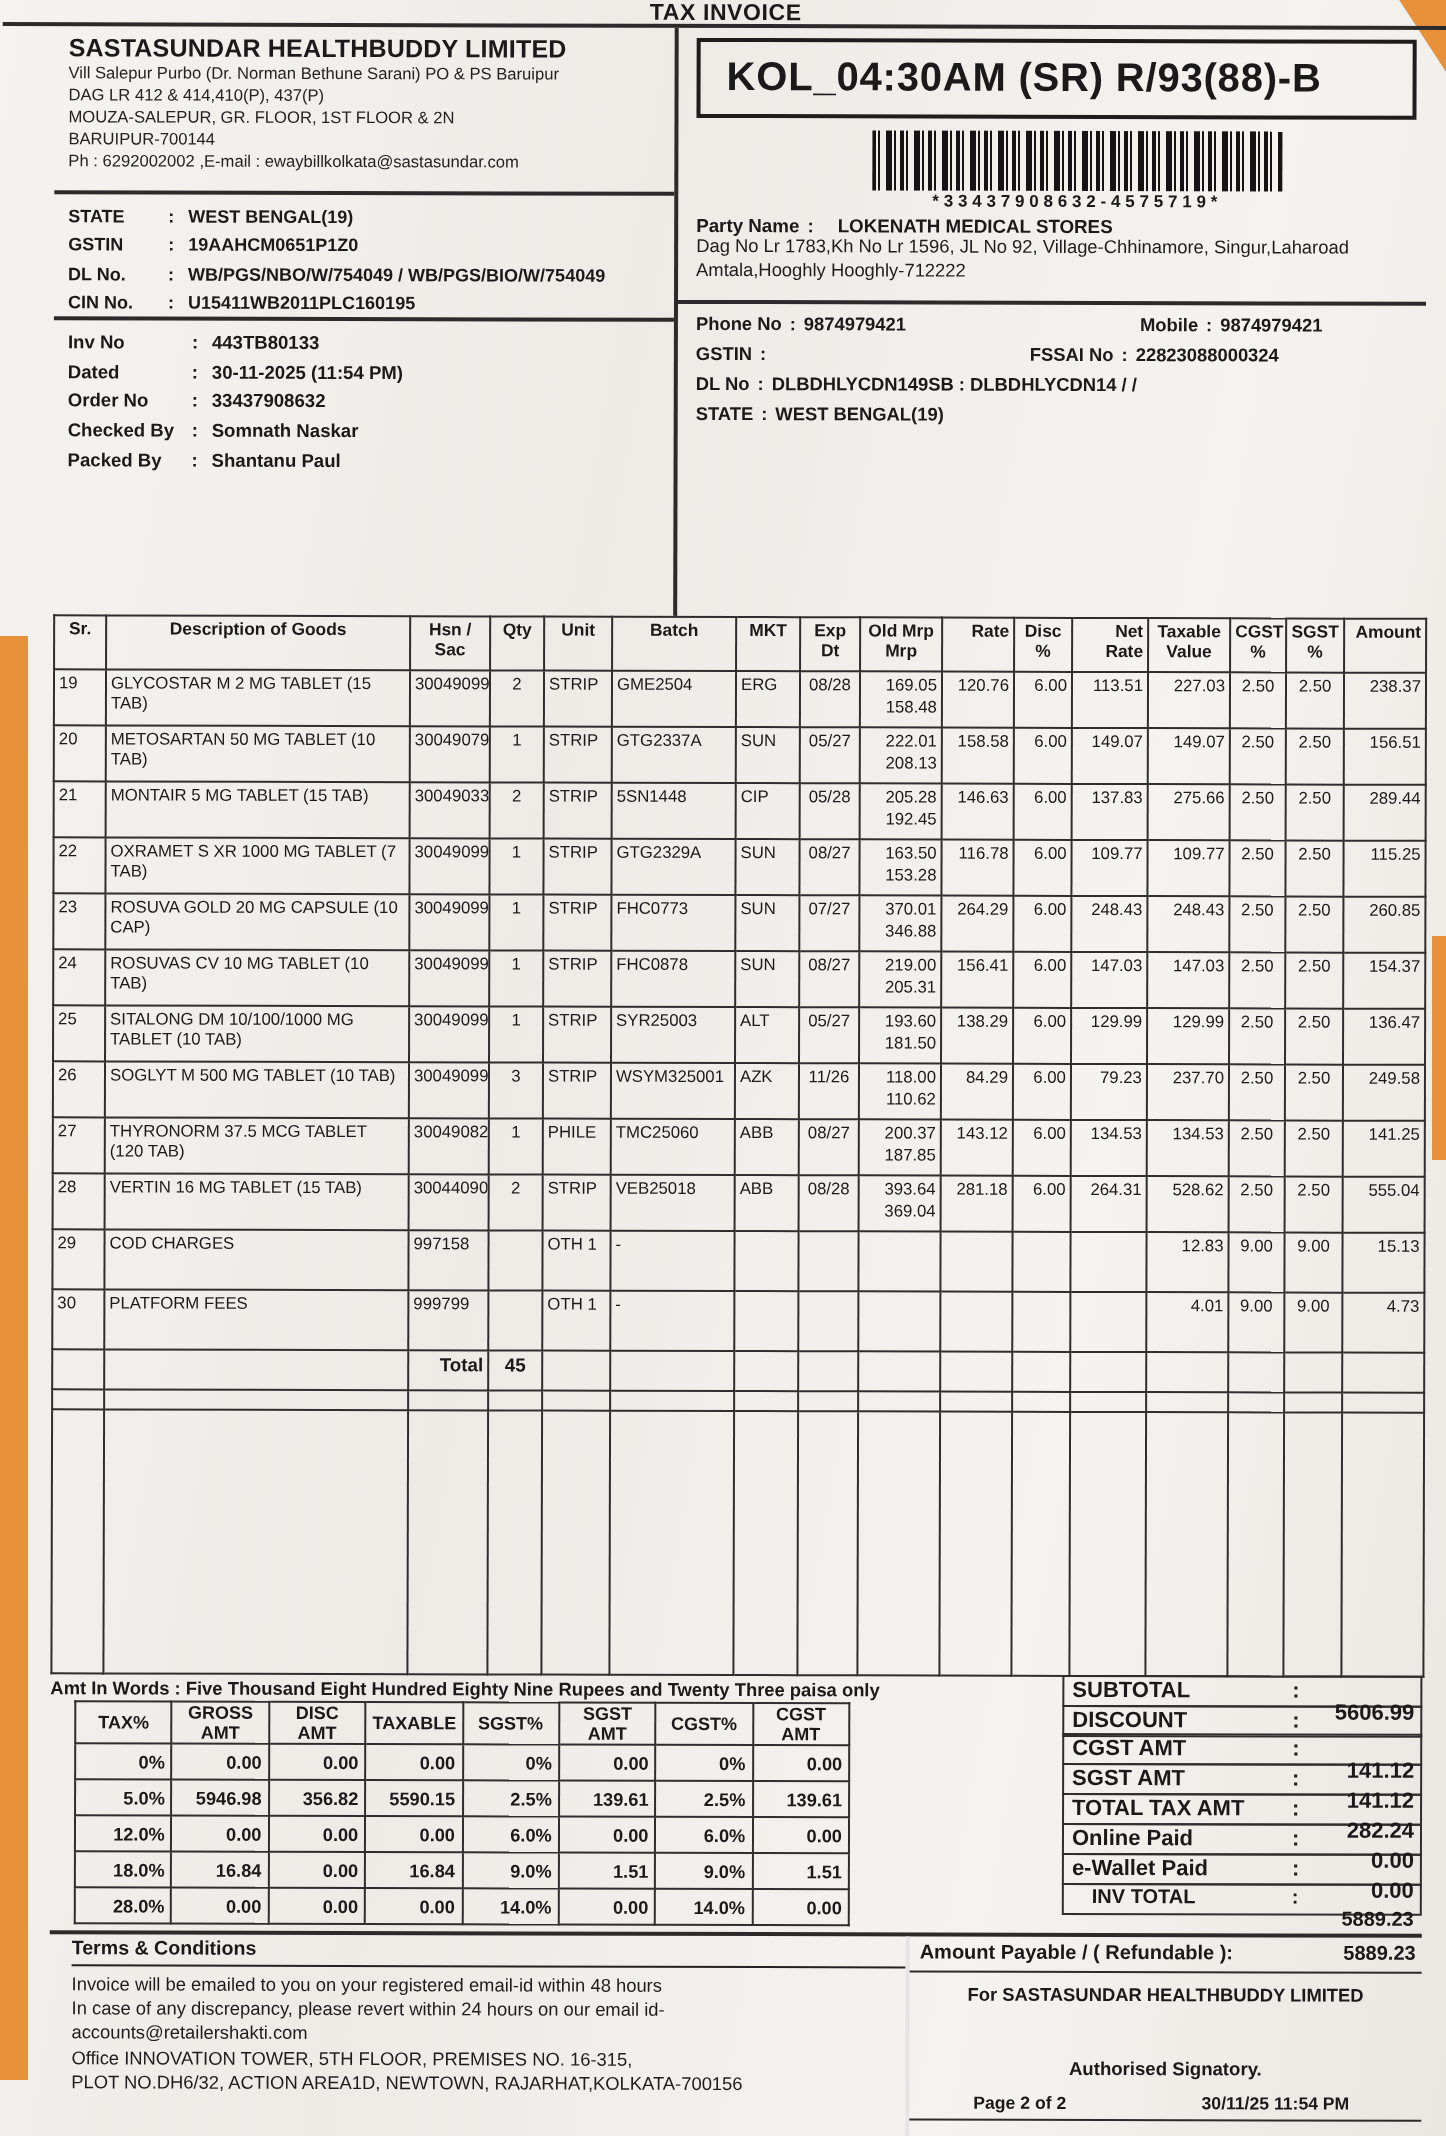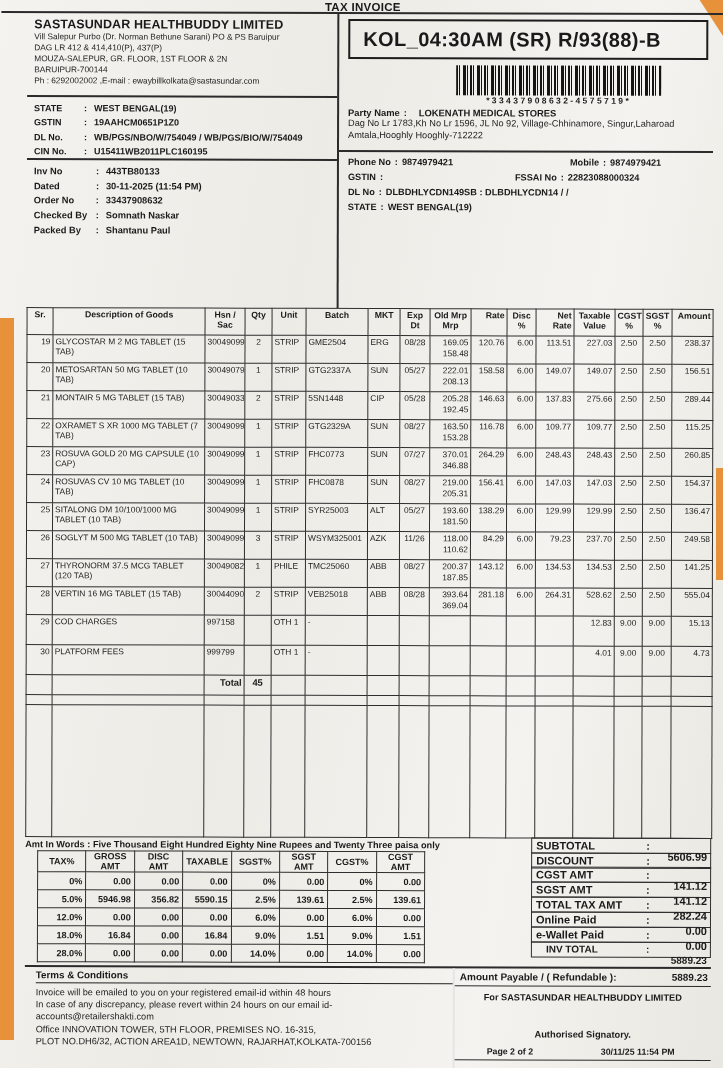--- a/index.html
+++ b/index.html
@@ -41,21 +41,21 @@
   .inv-block { padding: 4px 2px 2px 7px; }
   .inv-block .kv { font-size: 9.3px; line-height: 1.58; }
   .inv-block .k { width: 62px; }
 
   .buyer-col { flex: 1; position: relative; }
   .route-box {
     border: 2.5px solid #1d1d1d; margin: 5px 5px 0 9px; height: 40px;
     font-size: 20px; font-weight: bold; line-height: 37px; padding-left: 13px;
     letter-spacing: .4px; white-space: nowrap;
   }
-  .barcode-wrap { width: 252px; margin: 6px 0 0 70px; padding-left: 47px; }
+  .barcode-wrap { width: 252px; margin: 6px 0 0 50px; padding-left: 47px; }
   .barcode {
     height: 30px;
     background: repeating-linear-gradient(90deg,
       #141414 0 2px, transparent 2px 3px,
       #141414 3px 4px, transparent 4px 7px,
       #141414 7px 10px, transparent 10px 11px,
       #141414 11px 12px, transparent 12px 14px);
   }
   .barcode-text { font-size: 8.5px; font-weight: bold; letter-spacing: 2.4px; text-align: center; white-space: nowrap; }
   .party-block { padding: 2px 4px 0 9px; font-size: 9.4px; }
@@ -77,21 +77,21 @@
   .items-table th { font-size: 8.7px; font-weight: bold; white-space: pre-line; height: 27px; }
   .items-table tr.item  { height: 28px; }
   .items-table tr.cod   { height: 30px; }
   .items-table tr.t-total td { font-weight: bold; font-size: 9.4px; height: 20px; }
   .items-table tr.t-thin td { height: 10px; }
   .items-table tr.t-spacer td { height: 132px; }
   .items-table th:nth-child(4), .items-table th:nth-child(8), .items-table th:nth-child(9),
   .items-table th:nth-child(11), .items-table th:nth-child(13), .items-table th:nth-child(14),
   .items-table th:nth-child(15) { text-align: center; }
   .items-table th:nth-child(10), .items-table th:nth-child(12), .items-table th:nth-child(16) { text-align: right; }
-  .items-table td:nth-child(1) { text-align: right; }
+  .items-table td:nth-child(1) { text-align: left; }
   .items-table td:nth-child(4) { text-align: center; }
   .items-table td:nth-child(8) { text-align: center; }
   .items-table td:nth-child(9), .items-table td:nth-child(10), .items-table td:nth-child(11),
   .items-table td:nth-child(12), .items-table td:nth-child(13), .items-table td:nth-child(16) { text-align: right; }
   .items-table td:nth-child(14), .items-table td:nth-child(15) { text-align: center; }
   .items-table tr.t-total td:nth-child(3) { text-align: right; }
   .items-table tr.t-total td:nth-child(4) { text-align: center; }
   .mrp-cell div { text-align: right; line-height: 1.25; }
 
   

